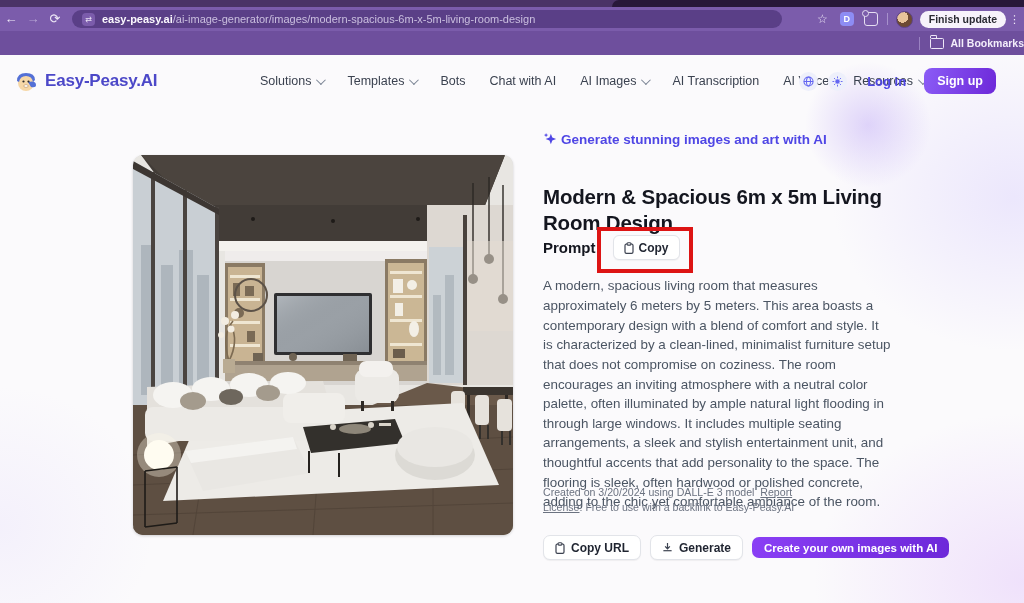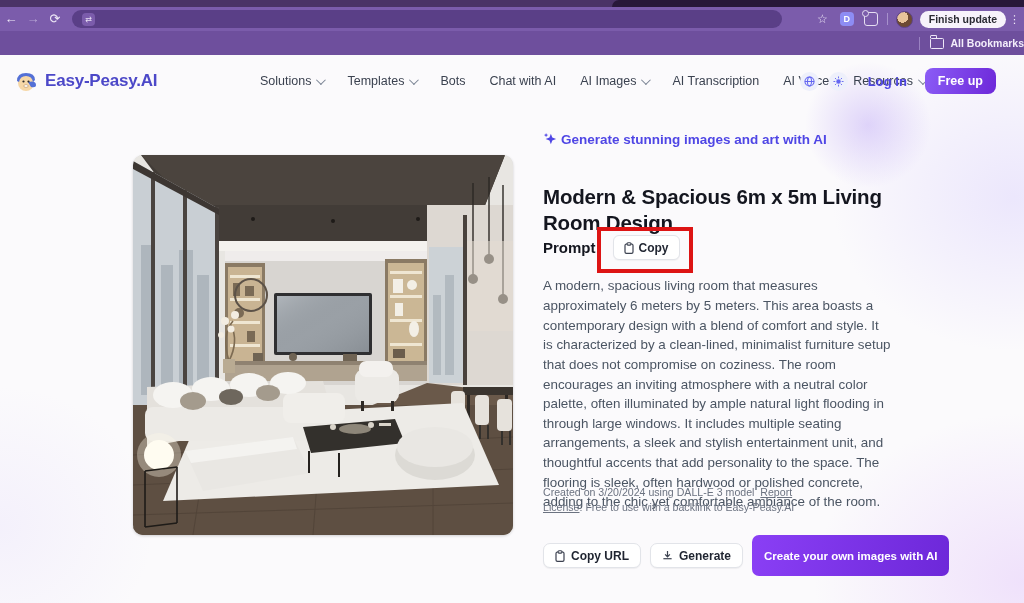--- a/index.html
+++ b/index.html
@@ -70,39 +70,40 @@
   .prompt-label{color:#14161f;font-weight:700;font-size:15px;}
   .copy-btn{margin-left:17px;height:25px;padding:0 10px;background:#fff;border:1px solid #e2e4e9;border-radius:6px;
             display:flex;align-items:center;gap:5px;font-size:12px;font-weight:600;color:#1f2430;box-shadow:0 1px 1px rgba(0,0,0,.04);}
   .red-box{position:absolute;left:597px;top:172px;width:88px;height:38px;border:4px solid #dd1414;pointer-events:none;}
   .para{position:absolute;left:543px;top:208px;width:348px;color:#4b5563;font-size:13.4px;line-height:1.465;}
   .meta{position:absolute;left:543px;top:430px;color:#6b7280;font-size:10.6px;line-height:1.45;}
   .meta a{color:#6b7280;text-decoration:underline;}
   .btn-row{position:absolute;left:543px;top:480px;display:flex;gap:9px;align-items:center;}
   .wbtn{height:25px;padding:0 11px;background:#fff;border:1px solid #e2e4e9;border-radius:7px;display:flex;align-items:center;gap:6px;
         font-size:12px;font-weight:600;color:#1f2430;box-shadow:0 1px 1px rgba(0,0,0,.05);}
-  .pbtn{height:41px;padding:0 12px;border:none;border-radius:7px;background:linear-gradient(100deg,#8a3ff5,#6d28d9);
+  .pbtn{height:21px;padding:0 12px;border:none;border-radius:7px;background:linear-gradient(100deg,#8a3ff5,#6d28d9);
         color:#fff;font-size:11.5px;font-weight:600;display:flex;align-items:center;}
   .mini-ic{display:inline-flex;}
 </style>
 </head>
 <body>
 
 <div class="stage">
 
   <div class="tabstrip">
     <div class="rest"></div>
   </div>
 
   <div class="toolbar">
     <span class="navbtn">←</span>
     <span class="navbtn dim">→</span>
     <span class="navbtn">⟳</span>
     <div class="omnibox">
       <span class="siteinfo-ic">⇄</span>
+      <span class="url"><b>easy-peasy.ai</b><span>/ai-image-generator/images/modern-spacious-6m-x-5m-living-room-design</span></span>
     </div>
   </div>
   <div class="tb-right">
     <span class="star">☆</span>
     <span class="ext-d">D</span>
     <span class="ext-sq"></span>
     <span class="tb-sep"></span>
     <span class="avatar"></span>
     <span class="update-pill">Finish update</span>
     <span class="kebab">⋮</span>
@@ -168,21 +169,21 @@
         </span>
         <span class="icon-circle">
           <svg width="11" height="11" viewBox="0 0 12 12">
               <circle cx="6" cy="6" r="2.4" fill="#6366f1"></circle>
               <g stroke="#6366f1" stroke-width="1">
                 <path d="M6 .5v2M6 9.5v2M.5 6h2M9.5 6h2M2.2 2.2l1.4 1.4M8.4 8.4l1.4 1.4M9.8 2.2 8.4 3.6M3.6 8.4 2.2 9.8"></path>
               </g>
             </svg>
         </span>
         <span class="login">Log in</span>
-        <button class="signup">Free up</button>
+        <button class="signup">Sign up</button>
       </div>
     </div>
 
     <div class="img-card">
       <svg width="380" height="380" viewBox="0 0 380 380">
 
         <rect x="0" y="0" width="380" height="380" fill="#e8e6e2"></rect>
 
         <polygon points="8,0 372,0 338,86 72,86" fill="#423c37"></polygon>
         <polygon points="8,0 372,0 352,50 58,50" fill="#4b443e"></polygon>

